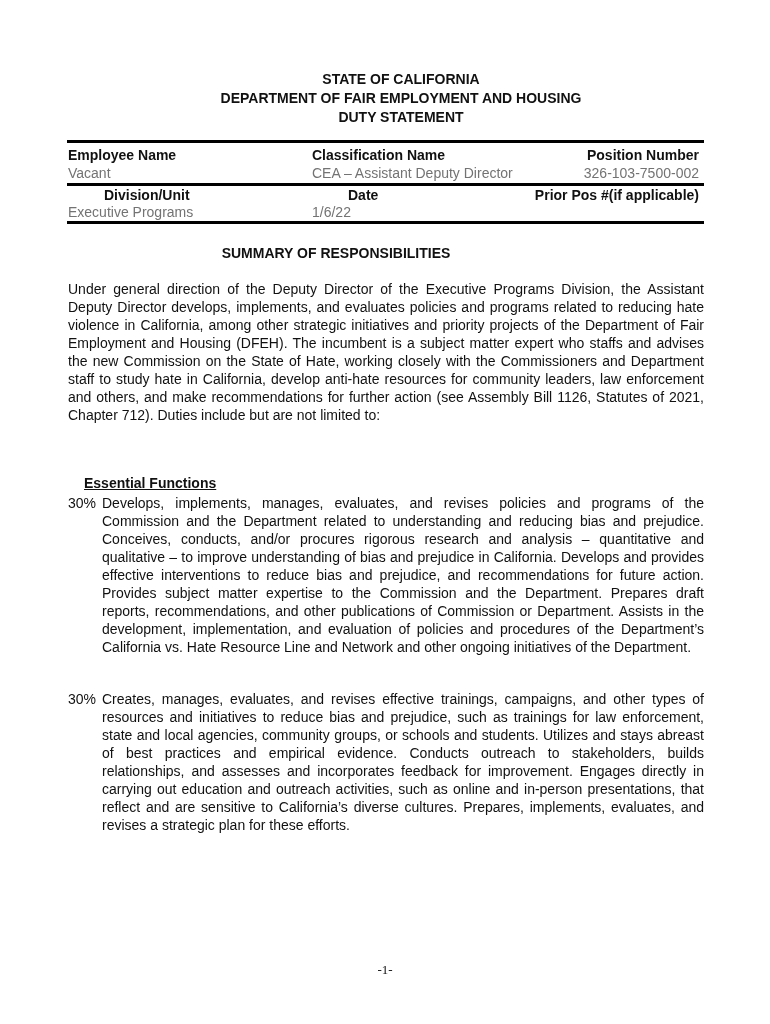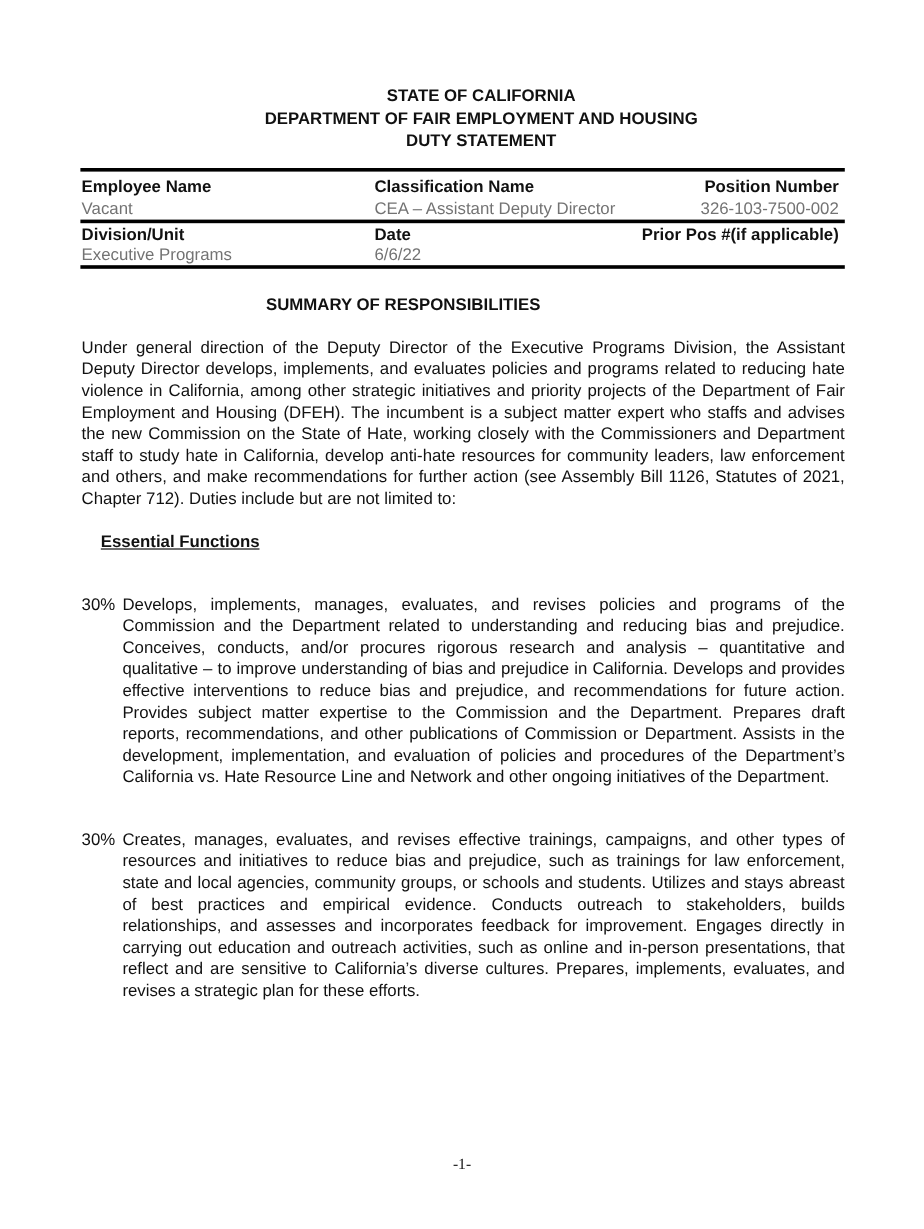--- a/index.html
+++ b/index.html
@@ -16,28 +16,28 @@
   .rule.mid { top: 183px; height: 3px; }
   .rule.bot { top: 221px; height: 3px; }
   .cell { position: absolute; font-size: 14px; line-height: 18px; white-space: nowrap; }
   .lbl { font-weight: bold; }
   .val { color: #737373; }
   .c1 { left: 68px; }
   .c2 { left: 312px; }
   .c3r { right: 71px; text-align: right; }
   .r1l { top: 146px; }
   .r1v { top: 164px; }
-  .r2l { top: 186px; }
+  .r2l { top: 186px; margin-left: 36px; }
   .r2v { top: 203px; }
   .summary { position: absolute; top: 244px; left: 0; width: 672px; text-align: center;
              font-weight: bold; font-size: 14px; line-height: 18px; }
   .para { position: absolute; left: 68px; width: 636px; font-size: 14px; line-height: 18px;
           text-align: justify; }
   .p-intro { top: 280px; }
-  .ess { position: absolute; left: 68px; top: 442px; font-size: 14px; line-height: 18px;
+  .ess { position: absolute; left: 68px; top: 474px; font-size: 14px; line-height: 18px;
          font-weight: bold; text-decoration: underline; padding-left: 16px; }
   .duty { position: absolute; left: 68px; width: 636px; font-size: 14px; line-height: 18px; }
   .duty .pct { position: absolute; left: 0; top: 0; }
   .duty .txt { margin-left: 34px; text-align: justify; }
   .d1 { top: 494px; }
   .d2 { top: 690px; }
   .pagenum { position: absolute; top: 962px; left: 0; width: 770px; text-align: center;
              font-family: "Liberation Serif", serif; font-size: 13px; }
 </style>
 </head>
@@ -55,21 +55,21 @@
   <div class="cell lbl c2 r1l">Classification Name</div>
   <div class="cell val c2 r1v">CEA – Assistant Deputy Director</div>
   <div class="cell lbl c3r r1l">Position Number</div>
   <div class="cell val c3r r1v">326-103-7500-002</div>
 
   <div class="rule mid"></div>
 
   <div class="cell lbl c1 r2l">Division/Unit</div>
   <div class="cell val c1 r2v">Executive Programs</div>
   <div class="cell lbl c2 r2l">Date</div>
-  <div class="cell val c2 r2v">6/6/22</div>
+  <div class="cell val c2 r2v">1/6/22</div>
   <div class="cell lbl c3r r2l">Prior Pos #(if applicable)</div>
 
   <div class="rule bot"></div>
 
   <div class="summary">SUMMARY OF RESPONSIBILITIES</div>
   <div class="para p-intro">Under general direction of the Deputy Director of the Executive Programs Division, the Assistant Deputy Director develops, implements, and evaluates policies and programs related to reducing hate violence in California, among other strategic initiatives and priority projects of the Department of Fair Employment and Housing (DFEH). The incumbent is a subject matter expert who staffs and advises the new Commission on the State of Hate, working closely with the Commissioners and Department staff to study hate in California, develop anti-hate resources for community leaders, law enforcement and others, and make recommendations for further action (see Assembly Bill 1126, Statutes of 2021, Chapter 712). Duties include but are not limited to:</div>
 
   <div class="ess">Essential Functions</div>
 
   <div class="duty d1">

